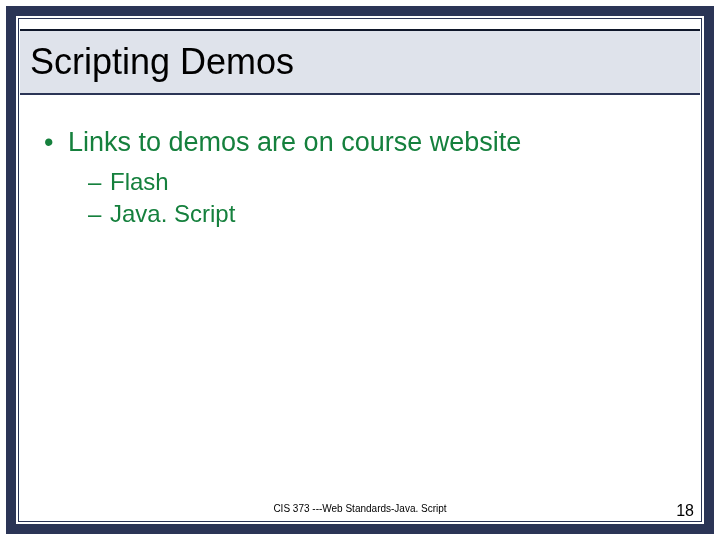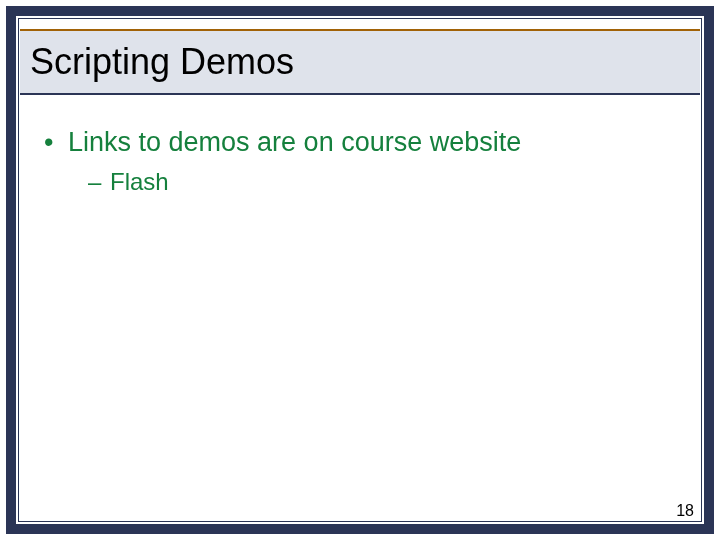--- a/index.html
+++ b/index.html
@@ -32,21 +32,21 @@
     border: 1px solid #2b3556;
   }
   
   .title-bar {
     position: absolute;
     top: 29px;
     left: 20px;
     right: 20px;
     height: 66px;
     background: #dfe3eb;
-    border-top: 2px solid #a16207;
+    border-top: 2px solid #0f172a;
     border-bottom: 2px solid #2b3556;
     display: flex;
     align-items: center;
     padding-left: 10px;
   }
   .title-text {
     font-size: 36px;
     color: #000000;
     font-weight: 400;
   }
@@ -110,18 +110,20 @@
   <div class="outer-frame"></div>
   <div class="inner-line"></div>
 
   <div class="title-bar">
     <span class="title-text">Scripting Demos</span>
   </div>
 
   <div class="content">
     <div class="bullet-l1">Links to demos are on course website</div>
     <div class="bullet-l2">Flash</div>
+    <div class="bullet-l2">Java. Script</div>
     <div class="spacer"></div>
   </div>
 
+  <div class="footer-center">CIS 373 ---Web Standards-Java. Script</div>
   <div class="page-num">18</div>
 
 </div>
 
 </body></html>

